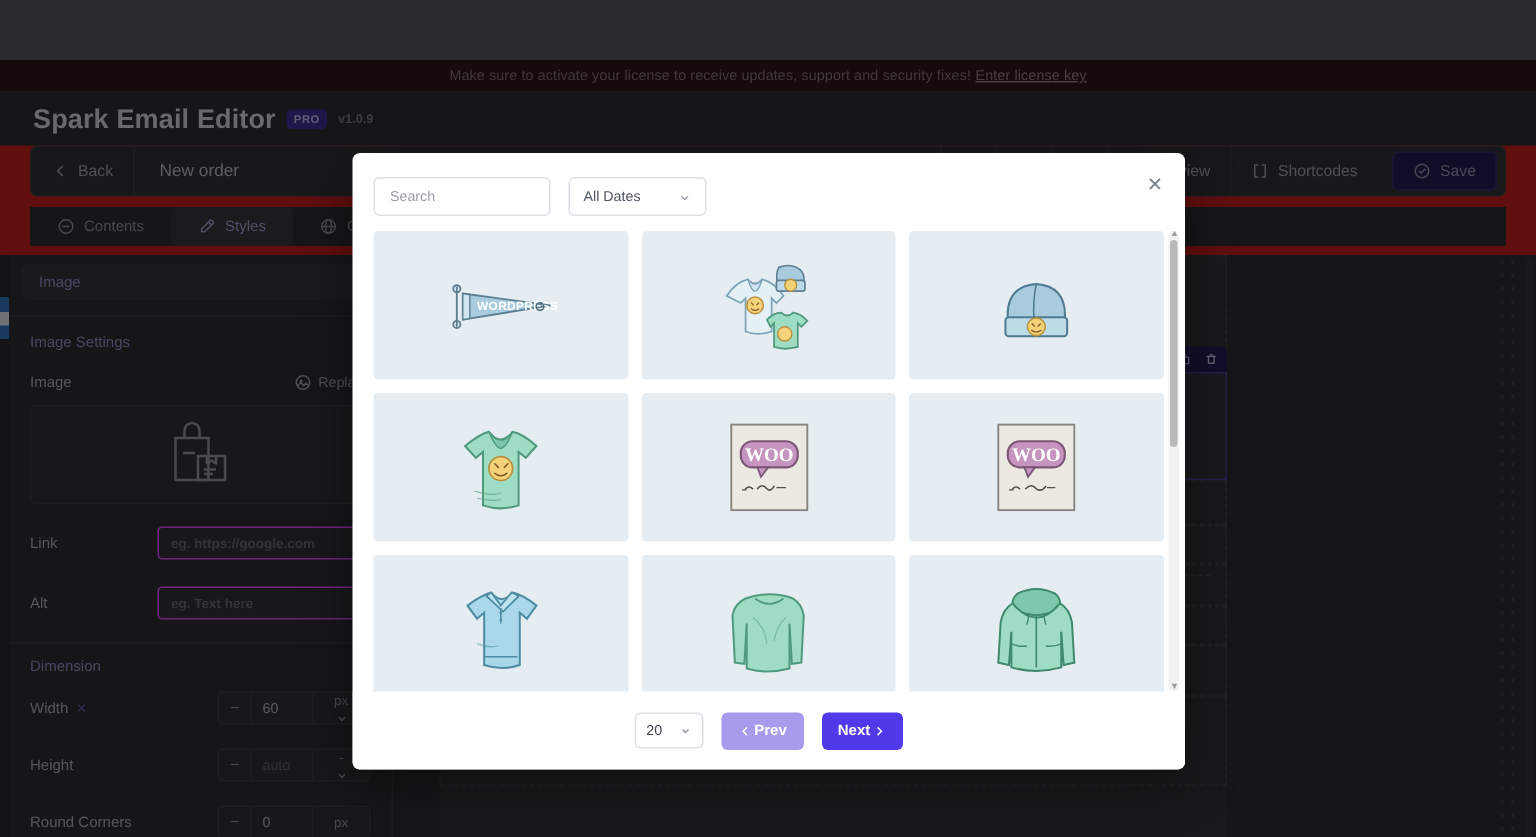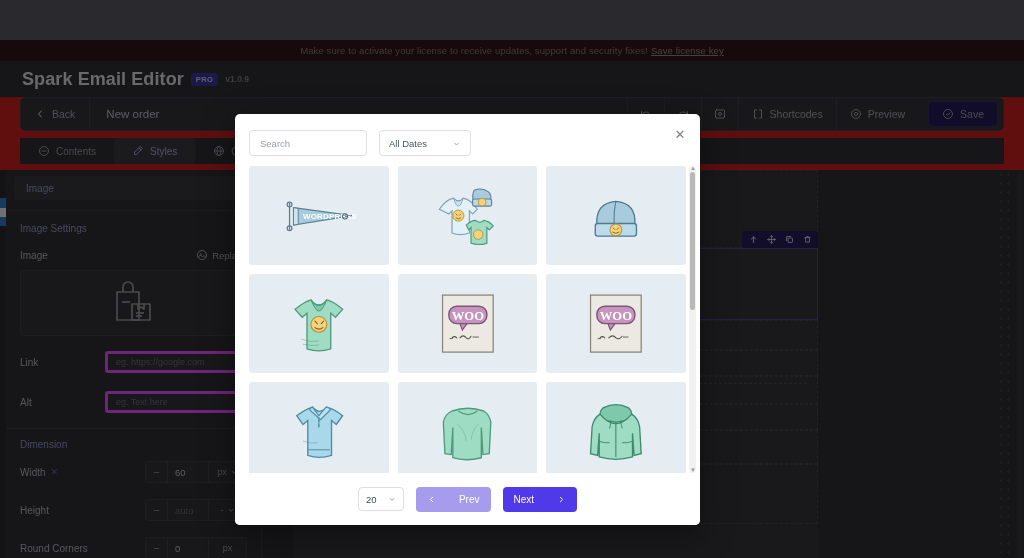--- a/index.html
+++ b/index.html
@@ -96,35 +96,35 @@
     padding: 5px 14px; font-size: 10px; color: #a6a6ad; min-height: 26px;
   }
   .sb-label { display: flex; align-items: center; gap: 5px; font-size: 10px; color: #a6a6ad; }
   .req-x { color: #5e59a8; font-size: 9px; }
   .replace-link { display: flex; align-items: center; gap: 4px; font-size: 9.5px; color: #9a9aa1; }
   .img-drop {
     margin: 2px 14px 0; height: 66px; border: 1px solid #3a3a40; border-radius: 4px;
     display: flex; align-items: center; justify-content: center; background: #2e2e33;
   }
   .txt-input {
-    width: 142px; height: 22px; border: 3px solid #d946ef; border-radius: 3px;
+    width: 142px; height: 22px; border: 1px solid #d946ef; border-radius: 3px;
     background: #2e2e33; display: flex; align-items: center; padding: 0 8px;
-    font-size: 9px; color: #65656c;
+    font-size: 9px; color: #65656c; font-weight: bold;
   }
   .stepper {
     display: flex; align-items: stretch; height: 22px;
     border: 1px solid #3a3a40; border-radius: 3px; overflow: hidden; background: #2e2e33;
   }
   .st-minus { width: 22px; display: flex; align-items: center; justify-content: center;
     color: #8a8a91; font-size: 11px; border-right: 1px solid #3a3a40; }
   .st-val { width: 40px; display: flex; align-items: center; padding-left: 7px;
     font-size: 9.5px; color: #b0b0b7; }
   .st-val.dim { color: #5f5f66; }
   .st-unit { width: 38px; display: flex; align-items: center; justify-content: center;
-    gap: 3px; font-size: 9px; color: #8d8d94; border-left: 1px solid #3a3a40; }
+    gap: 3px; font-size: 9px; color: #8d8d94; border-left: 1px solid #3a3a40; flex-direction: column; }
   .divider { height: 1px; background: #37373c; margin: 10px 0 0; }
   .sec-head {
     display: flex; align-items: center; justify-content: space-between;
     padding: 10px 14px 6px; font-size: 10px; color: #8b87b8;
   }
 
   
   .canvas { flex: 1; position: relative; background: #2b2b2f; overflow: hidden; }
   .email-doc {
     position: absolute; left: 31px; top: 0; width: 525px; height: 100%;
@@ -151,21 +151,21 @@
     background: #303035; border-radius: 3px;
   }
 
   
   .bottom-strip { height: 50px; background: #2b2b2f; border-top: 1px solid #37373c;
     display: flex; align-items: center; }
 
   
   .overlay { position: absolute; inset: 0; background: rgba(0,0,0,0.48); }
   .modal {
-    position: absolute; left: 235px; top: 74px; width: 465px; height: 411px;
+    position: absolute; left: 235px; top: 62px; width: 555px; height: 411px;
     background: #ffffff; border-radius: 5px;
     box-shadow: 0 10px 34px rgba(0,0,0,.4);
     display: flex; flex-direction: column; overflow: hidden;
   }
   .modal-head { display: flex; align-items: center; padding: 16px 14px 0 14px; position: relative; }
   .search-box {
     width: 118px; height: 26px; border: 1px solid #dcdfe4; border-radius: 4px;
     display: flex; align-items: center; padding: 0 10px;
     font-size: 9.5px; color: #9aa0a8;
   }
@@ -201,34 +201,34 @@
     height: 52px; display: flex; align-items: center; justify-content: center;
     gap: 12px; background: #fff;
   }
   .per-page {
     width: 46px; height: 24px; border: 1px solid #dcdfe4; border-radius: 4px;
     display: flex; align-items: center; justify-content: space-between;
     padding: 0 7px; font-size: 9.5px; color: #3f4652;
   }
   .pg-btn {
     height: 25px; padding: 0 11px; border-radius: 4px;
-    display: flex; align-items: center; gap: 23px;
-    font-size: 10px; color: #fff; font-weight: 400; justify-content: space-between;
+    display: flex; align-items: center; gap: 2px;
+    font-size: 10px; color: #fff; font-weight: 700; justify-content: space-between;
   }
   .pg-prev { background: #a79bee; }
   .pg-next { background: #4f39e8; }
 </style>
 </head>
 <body>
 
 <div id="app">
 
   <div class="license-bar">
     <span>Make sure to activate your license to receive updates, support and security fixes!</span>
-    <a href="#">Save license key</a>
+    <a href="#">Enter license key</a>
   </div>
 
   <div class="title-row">
     <span class="app-title">Spark Email Editor</span>
     <span class="pro-badge">PRO</span>
     <span class="version">v1.0.9</span>
   </div>
 
   <div class="toolbar">
     <div class="tb-left">
@@ -263,34 +263,34 @@
         <span class="ic">
             <svg viewBox="0 0 24 24" fill="none" stroke="currentColor" stroke-width="2" stroke-linecap="round" stroke-linejoin="round">
               <rect x="3" y="4" width="18" height="16" rx="2"></rect>
               <circle cx="12" cy="12" r="3"></circle>
             </svg>
           </span>
       </div>
       <div class="tb-btn">
         <span class="ic">
             <svg viewBox="0 0 24 24" fill="none" stroke="currentColor" stroke-width="2" stroke-linecap="round" stroke-linejoin="round">
-              <path d="M9 4H5v16h4"></path>
-              <path d="M15 4h4v16h-4"></path>
-            </svg>
-          </span>
-        <span>Shortcodes</span>
+              <circle cx="12" cy="12" r="9"></circle>
+              <circle cx="12" cy="12" r="3.2"></circle>
+            </svg>
+          </span>
+        <span>Preview</span>
       </div>
       <div class="tb-btn">
         <span class="ic">
             <svg viewBox="0 0 24 24" fill="none" stroke="currentColor" stroke-width="2" stroke-linecap="round" stroke-linejoin="round">
-              <circle cx="12" cy="12" r="9"></circle>
-              <circle cx="12" cy="12" r="3.2"></circle>
-            </svg>
-          </span>
-        <span>Preview</span>
+              <path d="M9 4H5v16h4"></path>
+              <path d="M15 4h4v16h-4"></path>
+            </svg>
+          </span>
+        <span>Shortcodes</span>
       </div>
       <div class="save-btn">
         <span class="ic">
             <svg viewBox="0 0 24 24" fill="none" stroke="currentColor" stroke-width="2" stroke-linecap="round" stroke-linejoin="round">
               <circle cx="12" cy="12" r="9"></circle>
               <polyline points="8.5 12.3 11 14.8 15.8 9.6"></polyline>
             </svg>
           </span>
         <span>Save</span>
       </div>

